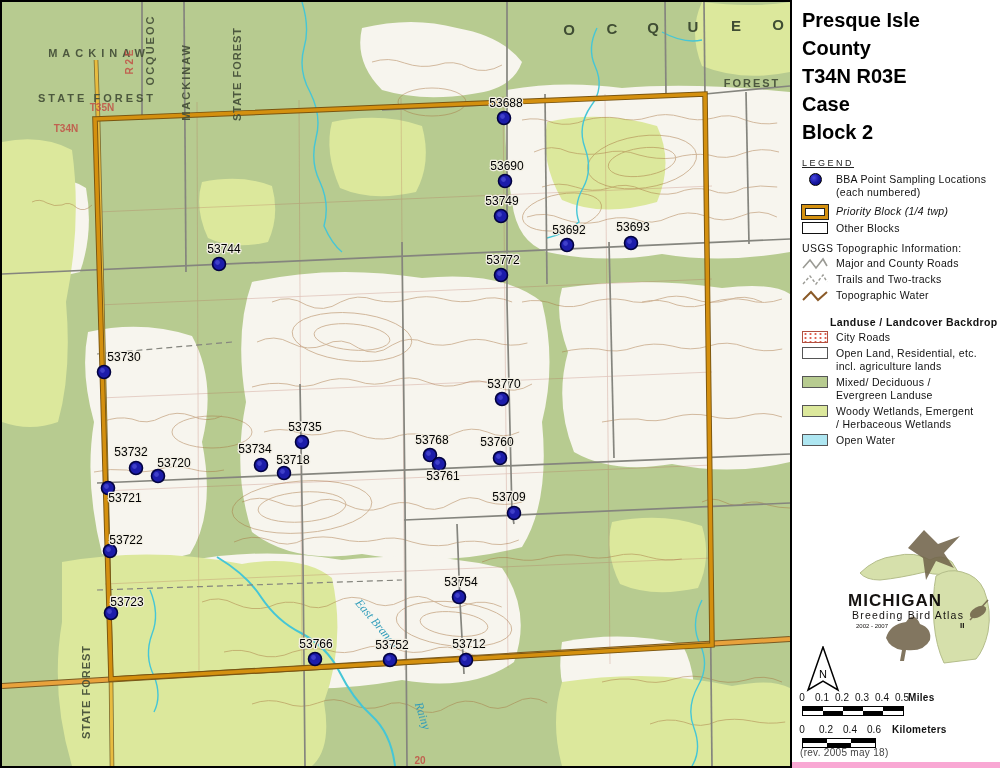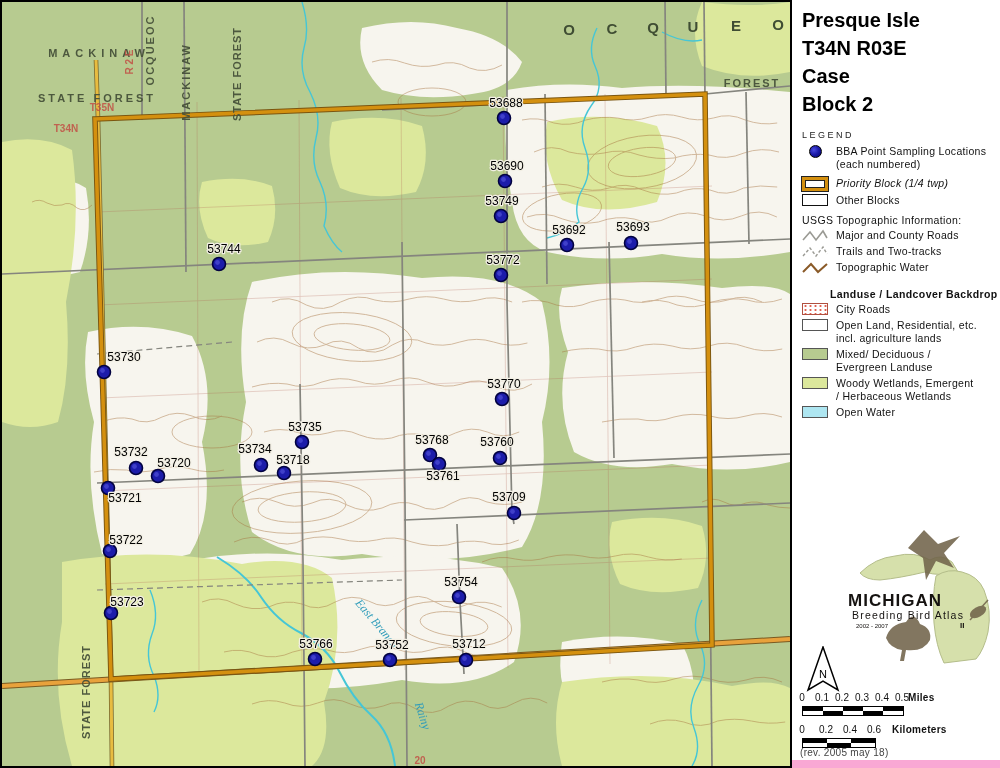--- a/index.html
+++ b/index.html
@@ -10,23 +10,23 @@
             border:2px solid #000;box-sizing:border-box;background:#b7cb90;}
   .map-area svg{display:block;}
   .lbl-forest{fill:#47523a;font-family:"Liberation Sans",sans-serif;font-weight:bold;font-size:11px;opacity:.95;}
   .lbl-forest-big{fill:#3f4d33;font-family:"Liberation Sans",sans-serif;font-weight:bold;font-size:15px;}
   .lbl-water{fill:#2f9cba;font-family:"Liberation Serif",serif;font-style:italic;font-size:12px;}
   .lbl-red{fill:#c25045;font-family:"Liberation Sans",sans-serif;font-weight:bold;font-size:10px;opacity:.85;}
   .pt-label{fill:#000;font-family:"Liberation Sans",sans-serif;font-size:12px;
             paint-order:stroke;stroke:#f2efe4;stroke-width:2.5px;stroke-linejoin:round;}
   
   .sb{position:absolute;left:792px;top:0;width:208px;height:768px;background:#fff;
-      border-bottom:8px solid #f9a8d4;box-sizing:border-box;color:#111;}
+      border-bottom:6px solid #f9a8d4;box-sizing:border-box;color:#111;}
   .title{padding:6px 2px 0 10px;font-weight:bold;font-size:20px;line-height:28px;color:#000;}
-  .legend-h{margin:12px 0 5px 10px;font-size:9px;letter-spacing:2.5px;color:#222;}
+  .legend-h{margin:12px 0 5px 10px;font-size:9px;letter-spacing:2.5px;color:#222;text-decoration:underline;}
   .lrow{display:flex;align-items:flex-start;margin:3px 0 0 10px;font-size:10.5px;
         line-height:13px;letter-spacing:.3px;color:#111;}
   .lic{width:26px;min-width:26px;margin-right:8px;display:flex;align-items:center;justify-content:center;}
   .sect{margin:7px 0 1px 10px;font-size:10.5px;letter-spacing:.4px;}
   .sect.bold{font-weight:bold;margin-top:14px;padding-left:28px;}
   .dot-ic{width:11px;height:11px;border-radius:50%;border:1px solid #000;
           background:radial-gradient(circle at 35% 35%, #4a4ae0 0%, #1c1caa 45%, #00006a 100%);}
   .pb-ic{width:20px;height:8px;background:#fff;border:3px solid #d4900f;
          box-shadow:0 0 0 1px #222, inset 0 0 0 1px #222;}
   .ob-ic{width:24px;height:10px;background:#fff;border:1px solid #111;}
@@ -329,20 +329,21 @@
             <text x="467" y="646" text-anchor="middle" class="pt-label">53712</text>
           </g>
         </g>
     </svg>
   </div>
 
   <div class="sb">
 
     <div class="title">
       <div>Presque Isle</div>
+      <div>County</div>
       <div>T34N R03E</div>
       <div>Case</div>
       <div>Block 2</div>
     </div>
 
     <div class="legend-h">LEGEND</div>
 
     <div class="lrow">
       <span class="lic">
           <span class="dot-ic"></span>

